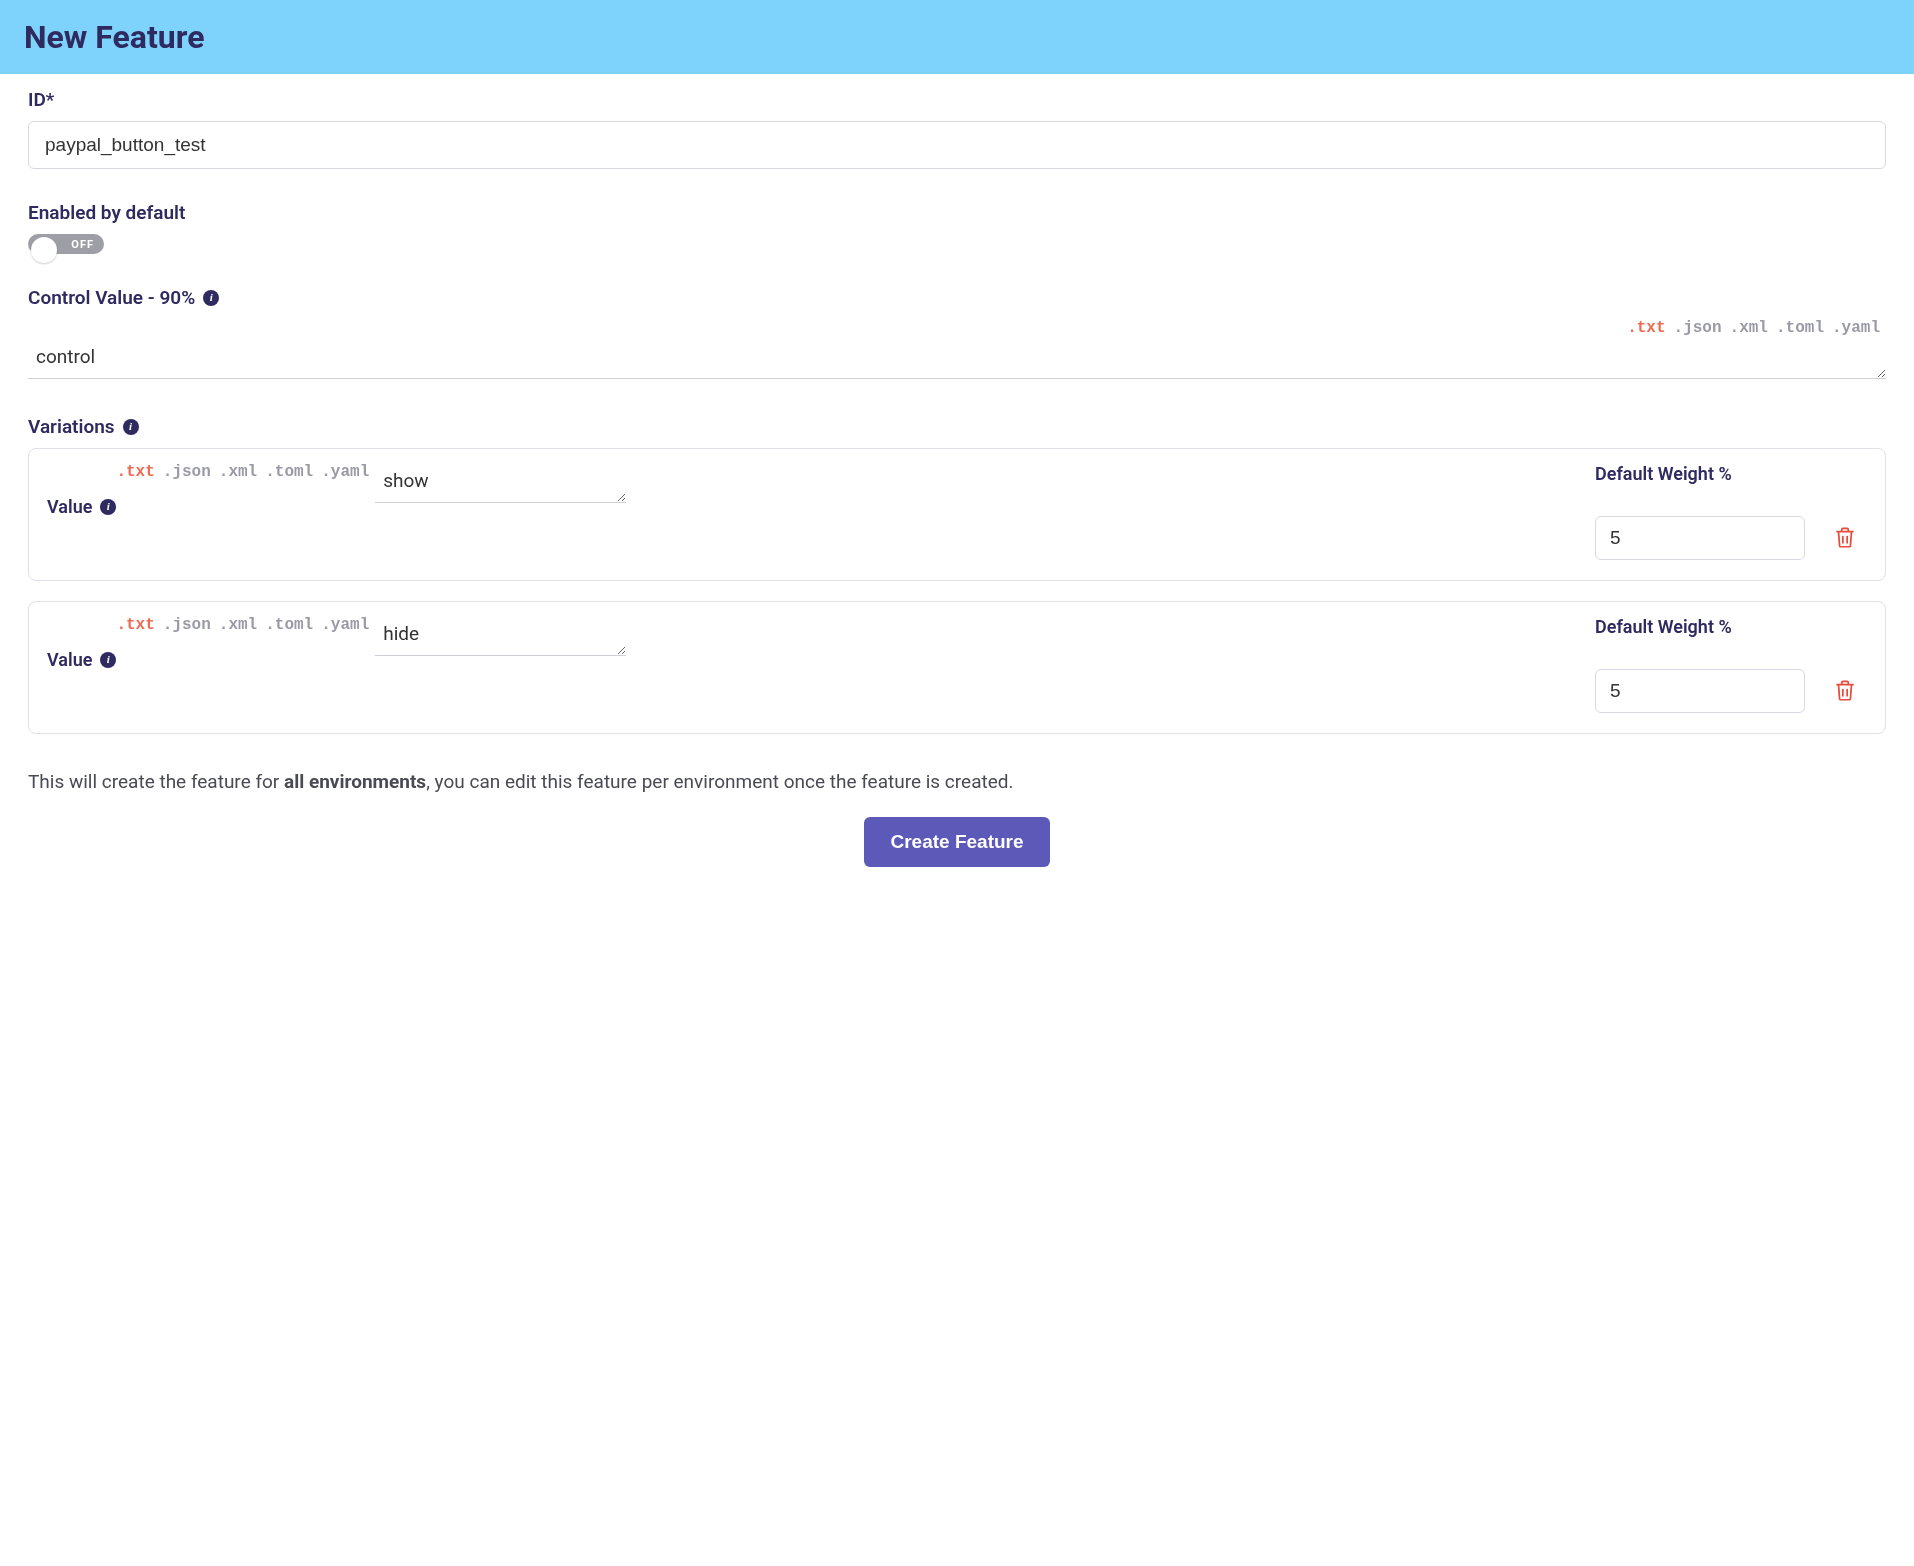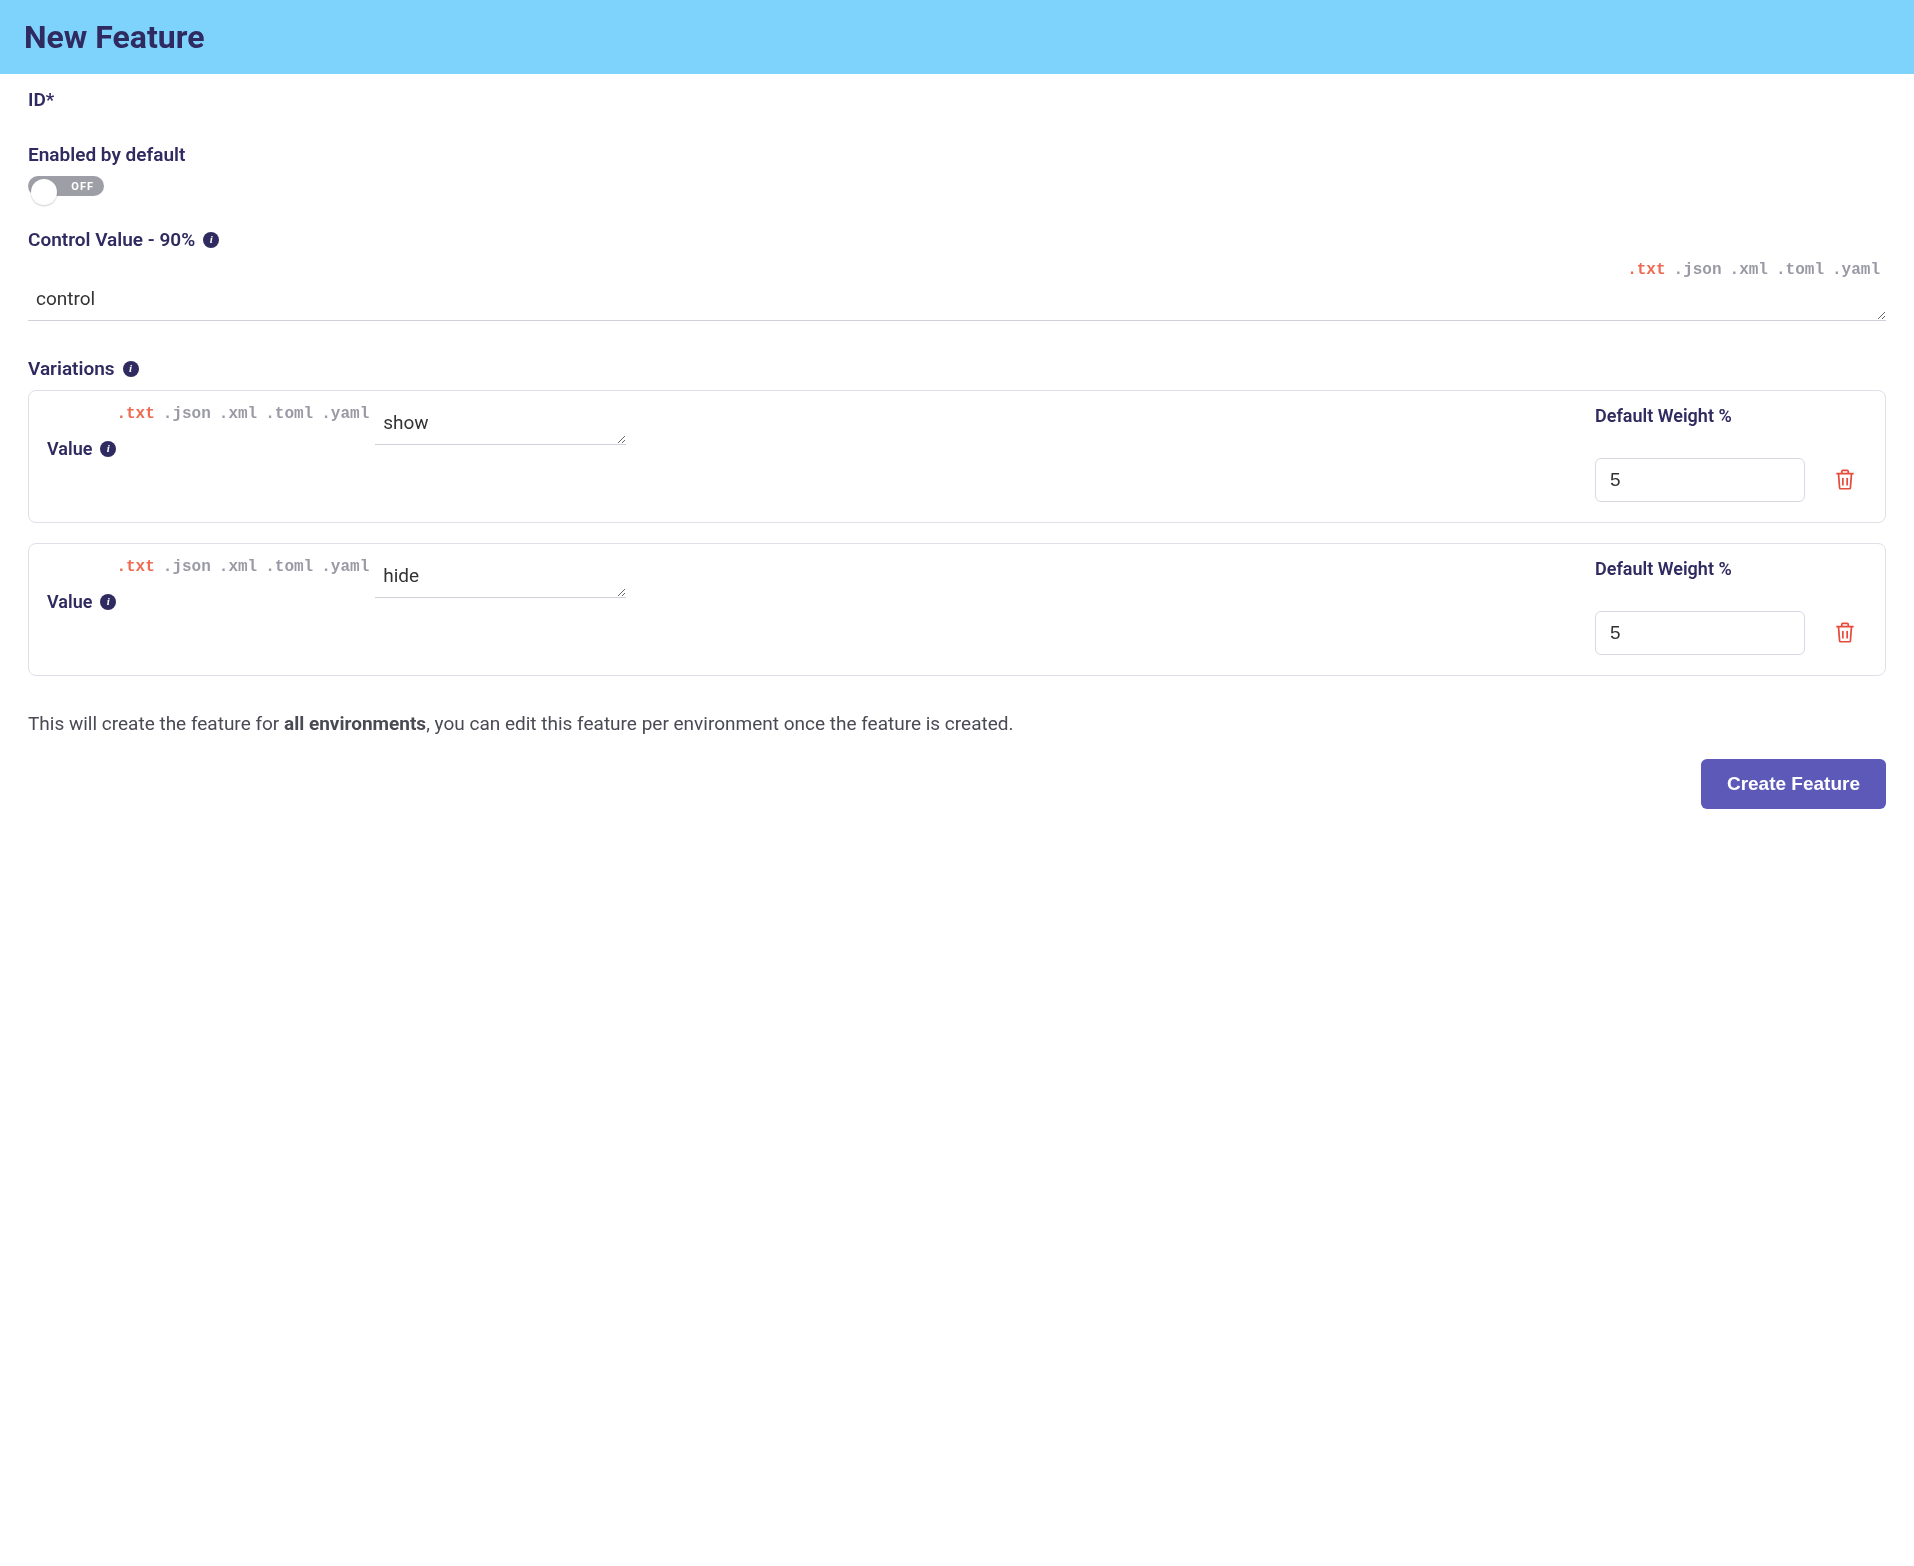--- a/index.html
+++ b/index.html
@@ -160,21 +160,21 @@
   .trash-btn svg { display: block; }
 
   .footer-note {
     font-size: 19px;
     color: #4a4a55;
     margin-top: 36px;
     margin-bottom: 24px;
   }
   .footer-note strong { font-weight: 700; }
 
-  .actions { display: flex; justify-content: flex-end; }
+  .actions { display: flex; justify-content: center; }
   .create-btn {
     background: #5c59b8;
     color: #fff;
     border: none;
     border-radius: 6px;
     padding: 14px 26px;
     font-size: 19px;
     font-weight: 600;
     cursor: pointer;
   }
@@ -193,20 +193,21 @@
 <body>
 
 <div class="header-bar">
   <h1 class="page-title">New Feature</h1>
 </div>
 
 <div class="content">
 
   
   <div class="field-label">ID*</div>
+  <input class="text-input" type="text" value="paypal_button_test" style="">
 
   
   <div class="section-gap">
     <div class="field-label">Enabled by default</div>
     <div class="toggle">
       <div class="toggle-knob"></div>
       <span class="toggle-label">OFF</span>
     </div>
   </div>
 

